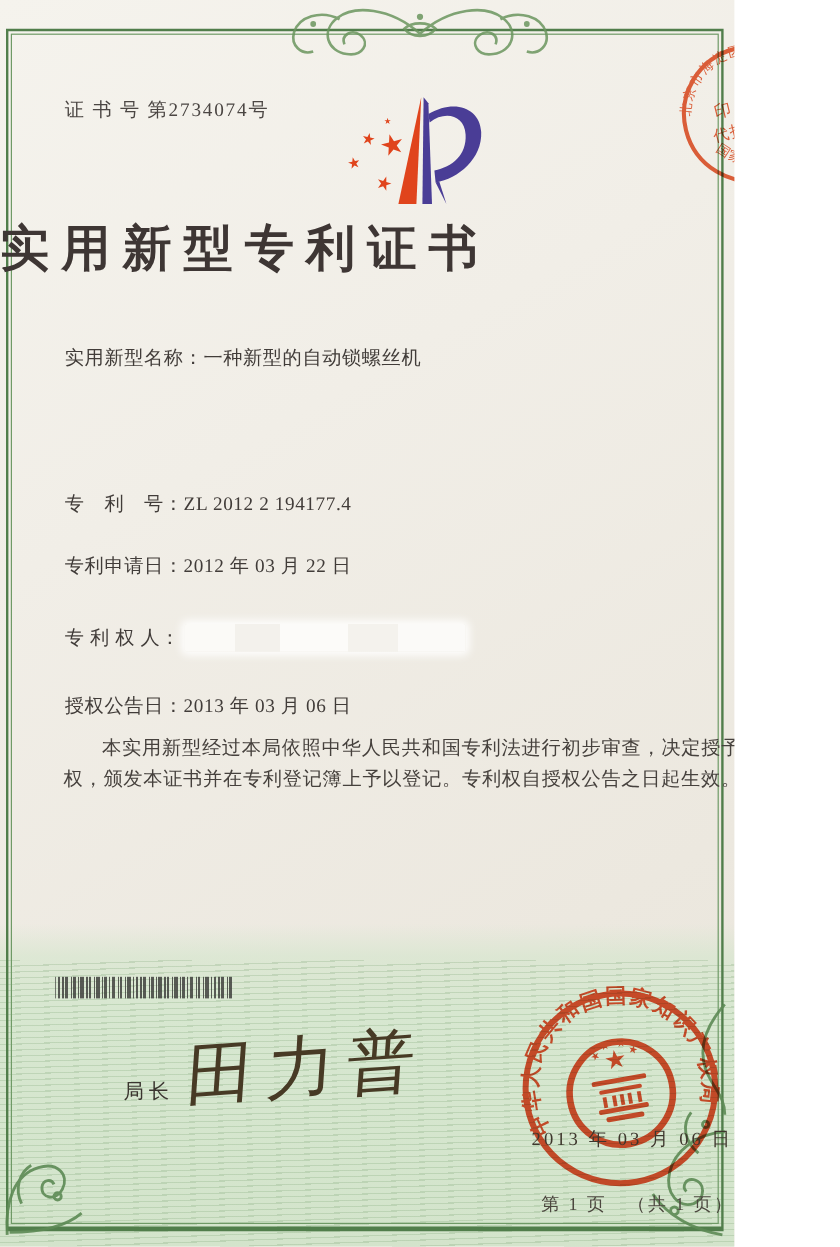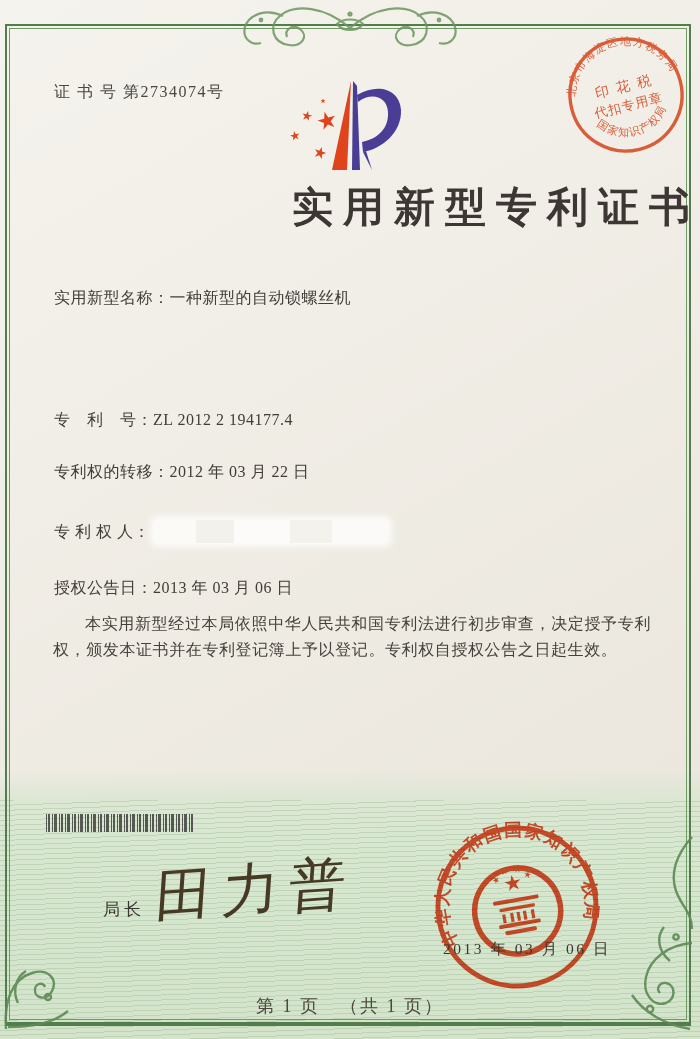--- a/index.html
+++ b/index.html
@@ -1,17 +1,17 @@
 <!DOCTYPE html>
 <html><head>
 <meta charset="utf-8">
 <style>
   html,body{margin:0;padding:0;}
   .page{
-    position:relative;width:700px;height:1039px;overflow:hidden;
+    position:relative;width:612px;height:1039px;overflow:hidden;
     background:linear-gradient(150deg,#f5f3ed 0%,#f1eee7 35%,#ece8df 75%,#e9e5db 100%);
     font-family:"Liberation Serif","DejaVu Serif",serif;
     color:#46413d;
   }
   
   .guilloche{
     position:absolute;left:0;right:0;top:770px;bottom:0;
     background:linear-gradient(180deg,rgba(215,231,208,0) 0%,rgba(214,230,206,.7) 10%,#d7e7d0 28%,#d3e4cb 100%);
   }
   .guilloche-lines{
@@ -21,39 +21,39 @@
   
   .frame-outer{position:absolute;left:5px;right:9px;top:24px;bottom:13px;
     border:2px solid #517e4b;border-bottom-width:4px;}
   .frame-inner{position:absolute;inset:2px;border:1px solid #6f9a66;}
   .top-ornament{position:absolute;left:197px;top:0;}
   .corner-fl{position:absolute;}
   .cert-no{position:absolute;left:54px;top:82px;font-size:16px;letter-spacing:1.5px;color:#4b4643;}
   .tax-stamp{position:absolute;left:562px;top:31px;width:128px;height:128px;
     transform:rotate(-14deg);mix-blend-mode:multiply;opacity:.93;}
   .logo{position:absolute;left:283px;top:74px;width:140px;height:104px;}
-  .title{position:absolute;left:0;right:0;top:180px;margin:0;text-align:right;
+  .title{position:absolute;left:0;right:0;top:180px;margin:0;text-align:left;
     font-size:41px;font-weight:600;letter-spacing:10px;color:#3e3634;}
   .field{position:absolute;left:54px;right:40px;font-size:16px;color:#413c39;letter-spacing:.5px;white-space:nowrap;}
   .redact{display:inline-block;width:234px;height:23px;vertical-align:-6px;margin-left:4px;border-radius:2px;
     background:linear-gradient(90deg,#fbfaf7 0 18%,#f3f1ec 18% 34%,#fcfbf9 34% 58%,#f4f2ed 58% 76%,#fbfaf8 76% 100%);
     box-shadow:0 0 7px 3px rgba(255,255,255,.95);}
   .paragraphs{position:absolute;left:53px;top:611px;width:598px;font-size:16px;
     line-height:25.6px;text-align:justify;letter-spacing:.6px;color:#46413d;}
   .paragraphs p{margin:0;text-indent:2em;}
   .barcode{position:absolute;left:46px;top:814px;width:149px;height:18px;opacity:.82;
     background:repeating-linear-gradient(90deg,#3a3a38 0 1px,transparent 1px 2px,#3a3a38 2px 4px,
       transparent 4px 6px,#3a3a38 6px 7px,transparent 7px 8px,#3a3a38 8px 11px,transparent 11px 13px);}
   .sig-label{position:absolute;left:103px;top:898px;font-size:17px;letter-spacing:4px;color:#3a352f;text-align:right;}
   .sig-name{position:absolute;left:155px;top:852px;font-size:57px;color:#473a25;letter-spacing:10px;
     transform:rotate(-4deg) skewX(-8deg);font-weight:500;}
   .seal{position:absolute;left:431px;top:821px;width:172px;height:172px;
     transform:rotate(-10deg);mix-blend-mode:multiply;opacity:.96;}
   .seal-date{position:absolute;left:443px;top:939px;font-size:15.5px;letter-spacing:2.5px;color:#3e372d;z-index:6;}
-  .footer{position:absolute;left:0;right:0;top:994px;text-align:center;font-size:18px;
+  .footer{position:absolute;left:0;right:0;top:994px;text-align:right;font-size:15px;
     letter-spacing:2px;color:#4c473f;z-index:6;}
   svg text{font-family:"Liberation Serif","DejaVu Serif",serif;}
 </style>
 </head>
 <body>
 
 <div class="page">
 
   <div class="guilloche"></div>
   <div class="guilloche-lines"></div>
@@ -136,21 +136,21 @@
 
   <h1 class="title">实用新型专利证书</h1>
 
   <div class="field" style="top:288px">
     <span>实用新型名称：</span><span>一种新型的自动锁螺丝机</span>
   </div>
   <div class="field" style="top:410px">
     <span>专　利　号：</span><span>ZL 2012 2 194177.4</span>
   </div>
   <div class="field" style="top:462px">
-    <span>专利权的转移：</span><span>2012 年 03 月 22 日</span>
+    <span>专利申请日：</span><span>2012 年 03 月 22 日</span>
   </div>
   <div class="field" style="top:520px">
     <span>专 利 权 人：</span><span></span><span class="redact"></span>
   </div>
   <div class="field" style="top:578px">
     <span>授权公告日：</span><span>2013 年 03 月 06 日</span>
   </div>
 
   <div class="paragraphs">
     <p>本实用新型经过本局依照中华人民共和国专利法进行初步审查，决定授予专利权，颁发本证书并在专利登记簿上予以登记。专利权自授权公告之日起生效。</p>

